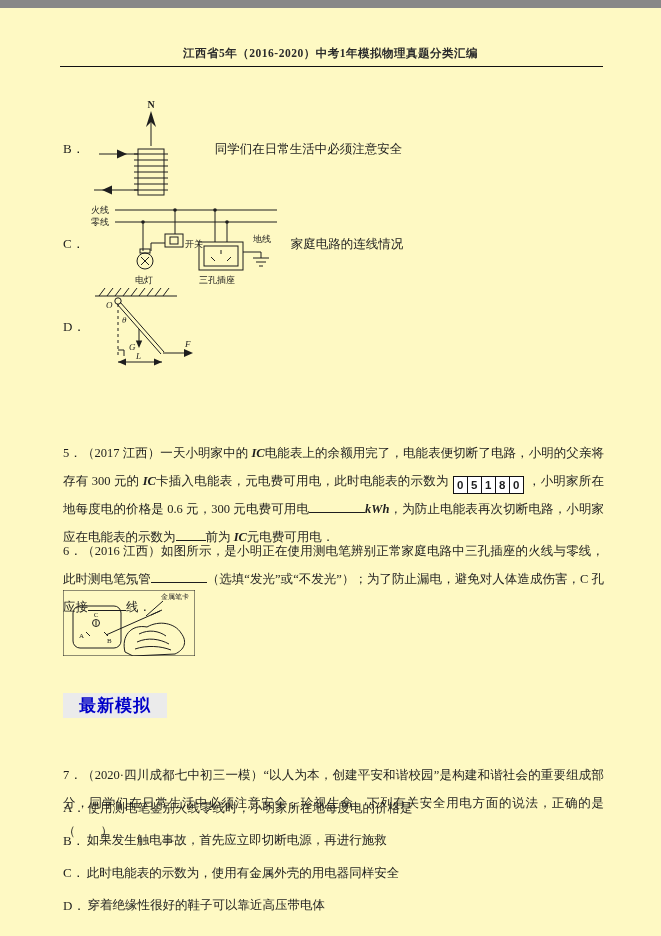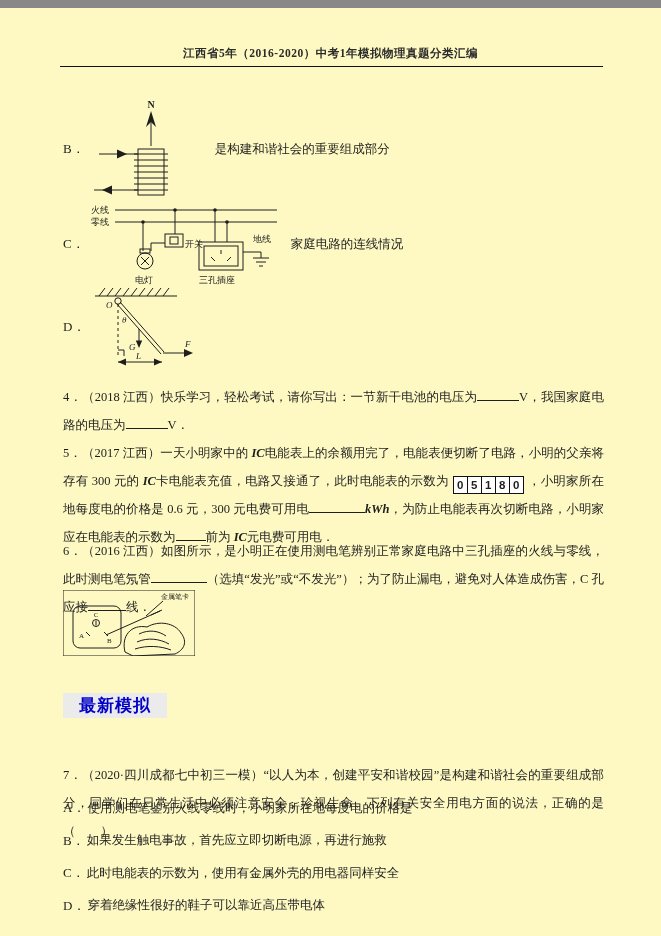--- a/index.html
+++ b/index.html
@@ -61,21 +61,21 @@
       <line x1="45" y1="69" x2="79" y2="69"></line>
         <line x1="45" y1="75" x2="79" y2="75"></line>
       <line x1="45" y1="81" x2="79" y2="81"></line>
         <line x1="45" y1="87" x2="79" y2="87"></line>
       <line x1="45" y1="93" x2="79" y2="93"></line>
       <line x1="10" y1="57" x2="49" y2="57"></line>
       <polygon class="filled" points="38,57 28,52.5 28,61.5"></polygon>
       <line x1="49" y1="93" x2="5" y2="93"></line>
       <polygon class="filled" points="13,93 23,88.5 23,97.5"></polygon>
     </svg>
-    <span class="cap">是构建和谐社会的重要组成部分</span>
+    <span class="cap">同学们在日常生活中必须注意安全</span>
   </div>
 
   <div class="row row-c">
     <span class="opt-label">C．</span>
     <svg width="196" height="84" viewBox="0 0 196 84">
       <text x="2" y="11" font-size="9">火线</text>
       <text x="2" y="23" font-size="9">零线</text>
       <line x1="26" y1="8" x2="188" y2="8"></line>
       <line x1="26" y1="20" x2="188" y2="20"></line>
       <circle class="filled" cx="86" cy="8" r="1.8"></circle>
@@ -143,22 +143,21 @@
       <text x="96" y="63" font-size="9" font-style="italic">F</text>
       <line x1="29" y1="66" x2="35" y2="66"></line>
         <line x1="35" y1="66" x2="35" y2="72"></line>
       <line x1="29" y1="78" x2="73" y2="78"></line>
       <polygon class="filled" points="29,78 37,74.5 37,81.5"></polygon>
       <polygon class="filled" points="73,78 65,74.5 65,81.5"></polygon>
       <text x="47" y="75" font-size="9" font-style="italic">L</text>
     </svg>
   </div>
 
-  <p class="q q4"><span>4．（2018 江西）快乐学习，轻松考试，请你写出：一节新干电池的电压为</span><span class="blank" style="width: 42px;"></span><span>V，我国家庭电路的电压为</span><span class="blank" style="width: 42px;"></span><span>V．</span></p>
-  <p class="q q5"><span>5．（2017 江西）一天小明家中的 </span><span class="it">IC</span><span>电能表上的余额用完了，电能表便切断了电路，小明的父亲将存有 300 元的 </span><span class="it">IC</span><span>卡电能表充值，电路又接通了，此时电能表的示数为</span><span class="meter">
+  <p class="q q5"><span>5．（2017 江西）一天小明家中的 </span><span class="it">IC</span><span>电能表上的余额用完了，电能表便切断了电路，小明的父亲将存有 300 元的 </span><span class="it">IC</span><span>卡插入电能表，元电费可用电，此时电能表的示数为</span><span class="meter">
         <span class="digit">0</span>
         <span class="digit">5</span>
         <span class="digit">1</span>
         <span class="digit">8</span>
         <span class="digit">0</span>
       </span><span>，小明家所在地每度电的价格是 0.6 元，300 元电费可用电</span><span class="blank" style="width: 56px;"></span><span class="it">kWh</span><span>，为防止电能表再次切断电路，小明家应在电能表的示数为</span><span class="blank" style="width: 30px;"></span><span>前为 </span><span class="it">IC</span><span>元电费可用电．</span></p>
   <p class="q q6"><span>6．（2016 江西）如图所示，是小明正在使用测电笔辨别正常家庭电路中三孔插座的火线与零线，此时测电笔氖管</span><span class="blank" style="width: 56px;"></span><span>（选填“发光”或“不发光”）；为了防止漏电，避免对人体造成伤害，C 孔应接</span><span class="blank" style="width: 38px;"></span><span>线．</span></p>
 
   <svg class="photo" width="132" height="66" viewBox="0 0 132 66">
     <rect x="0" y="0" width="132" height="66" fill="#d7d5cc" stroke="#c0beb4"></rect>

